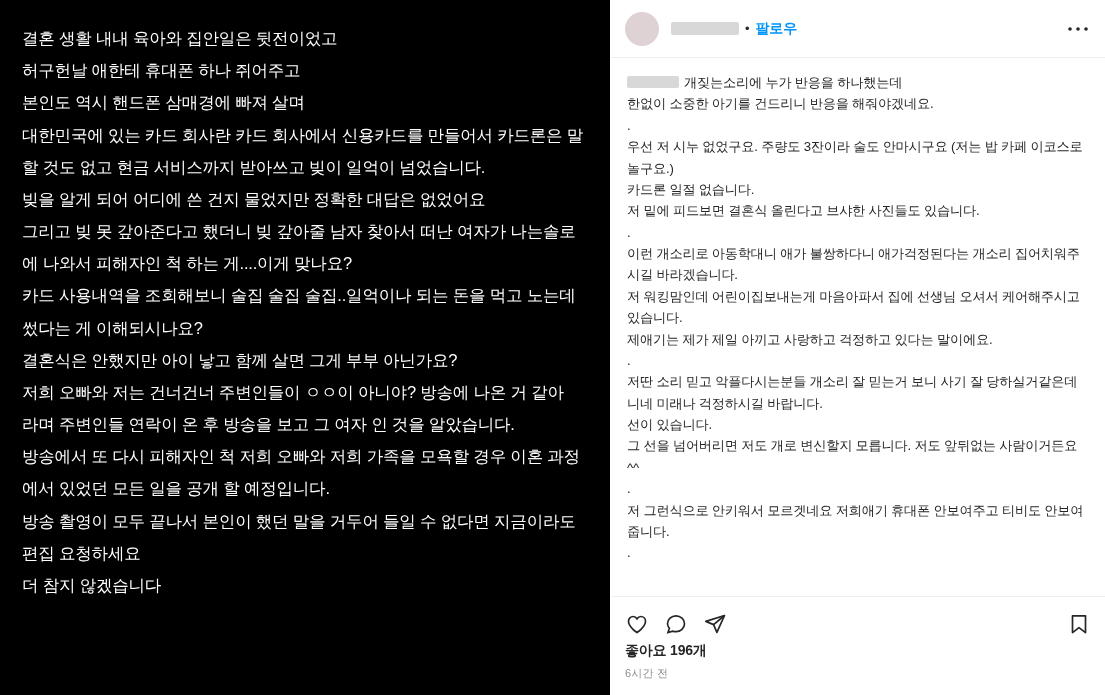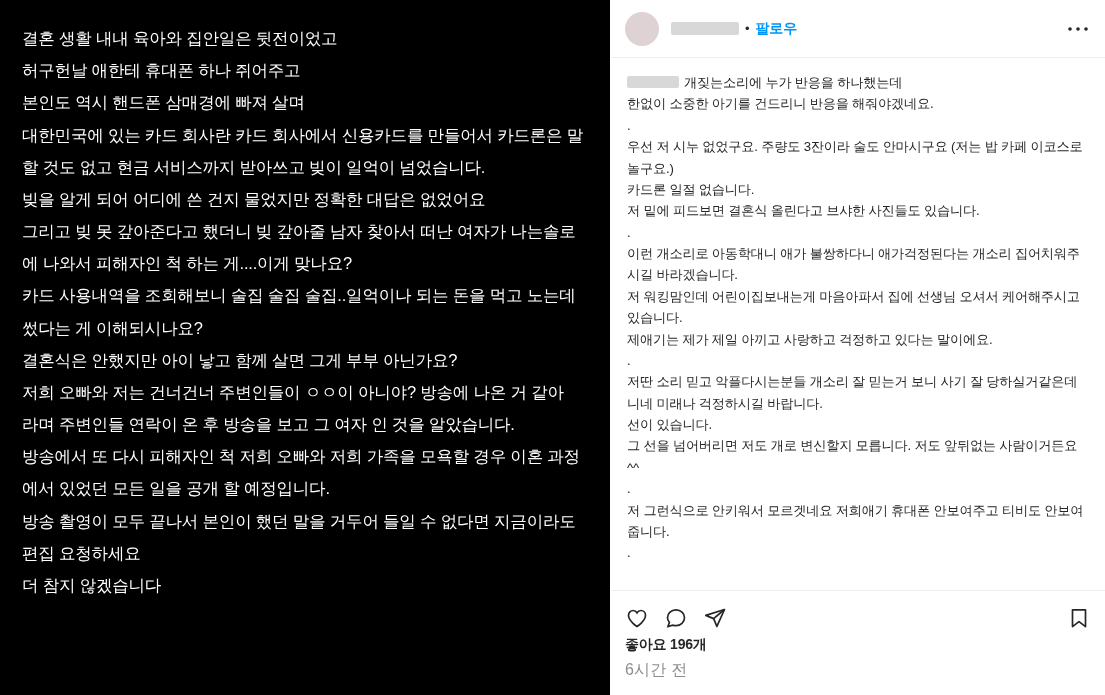--- a/index.html
+++ b/index.html
@@ -143,21 +143,21 @@
 
   .likes {
     padding: 0 14px;
     font-size: 14px;
     font-weight: bold;
     color: #262626;
     letter-spacing: -0.2px;
   }
   .post-time {
     padding: 6px 14px 14px 14px;
-    font-size: 16px;
+    font-size: 11px;
     color: #8e8e8e;
     letter-spacing: 0.2px;
   }
   svg { display: block; }
 </style>
 </head>
 <body>
 
 <div class="app">
 

